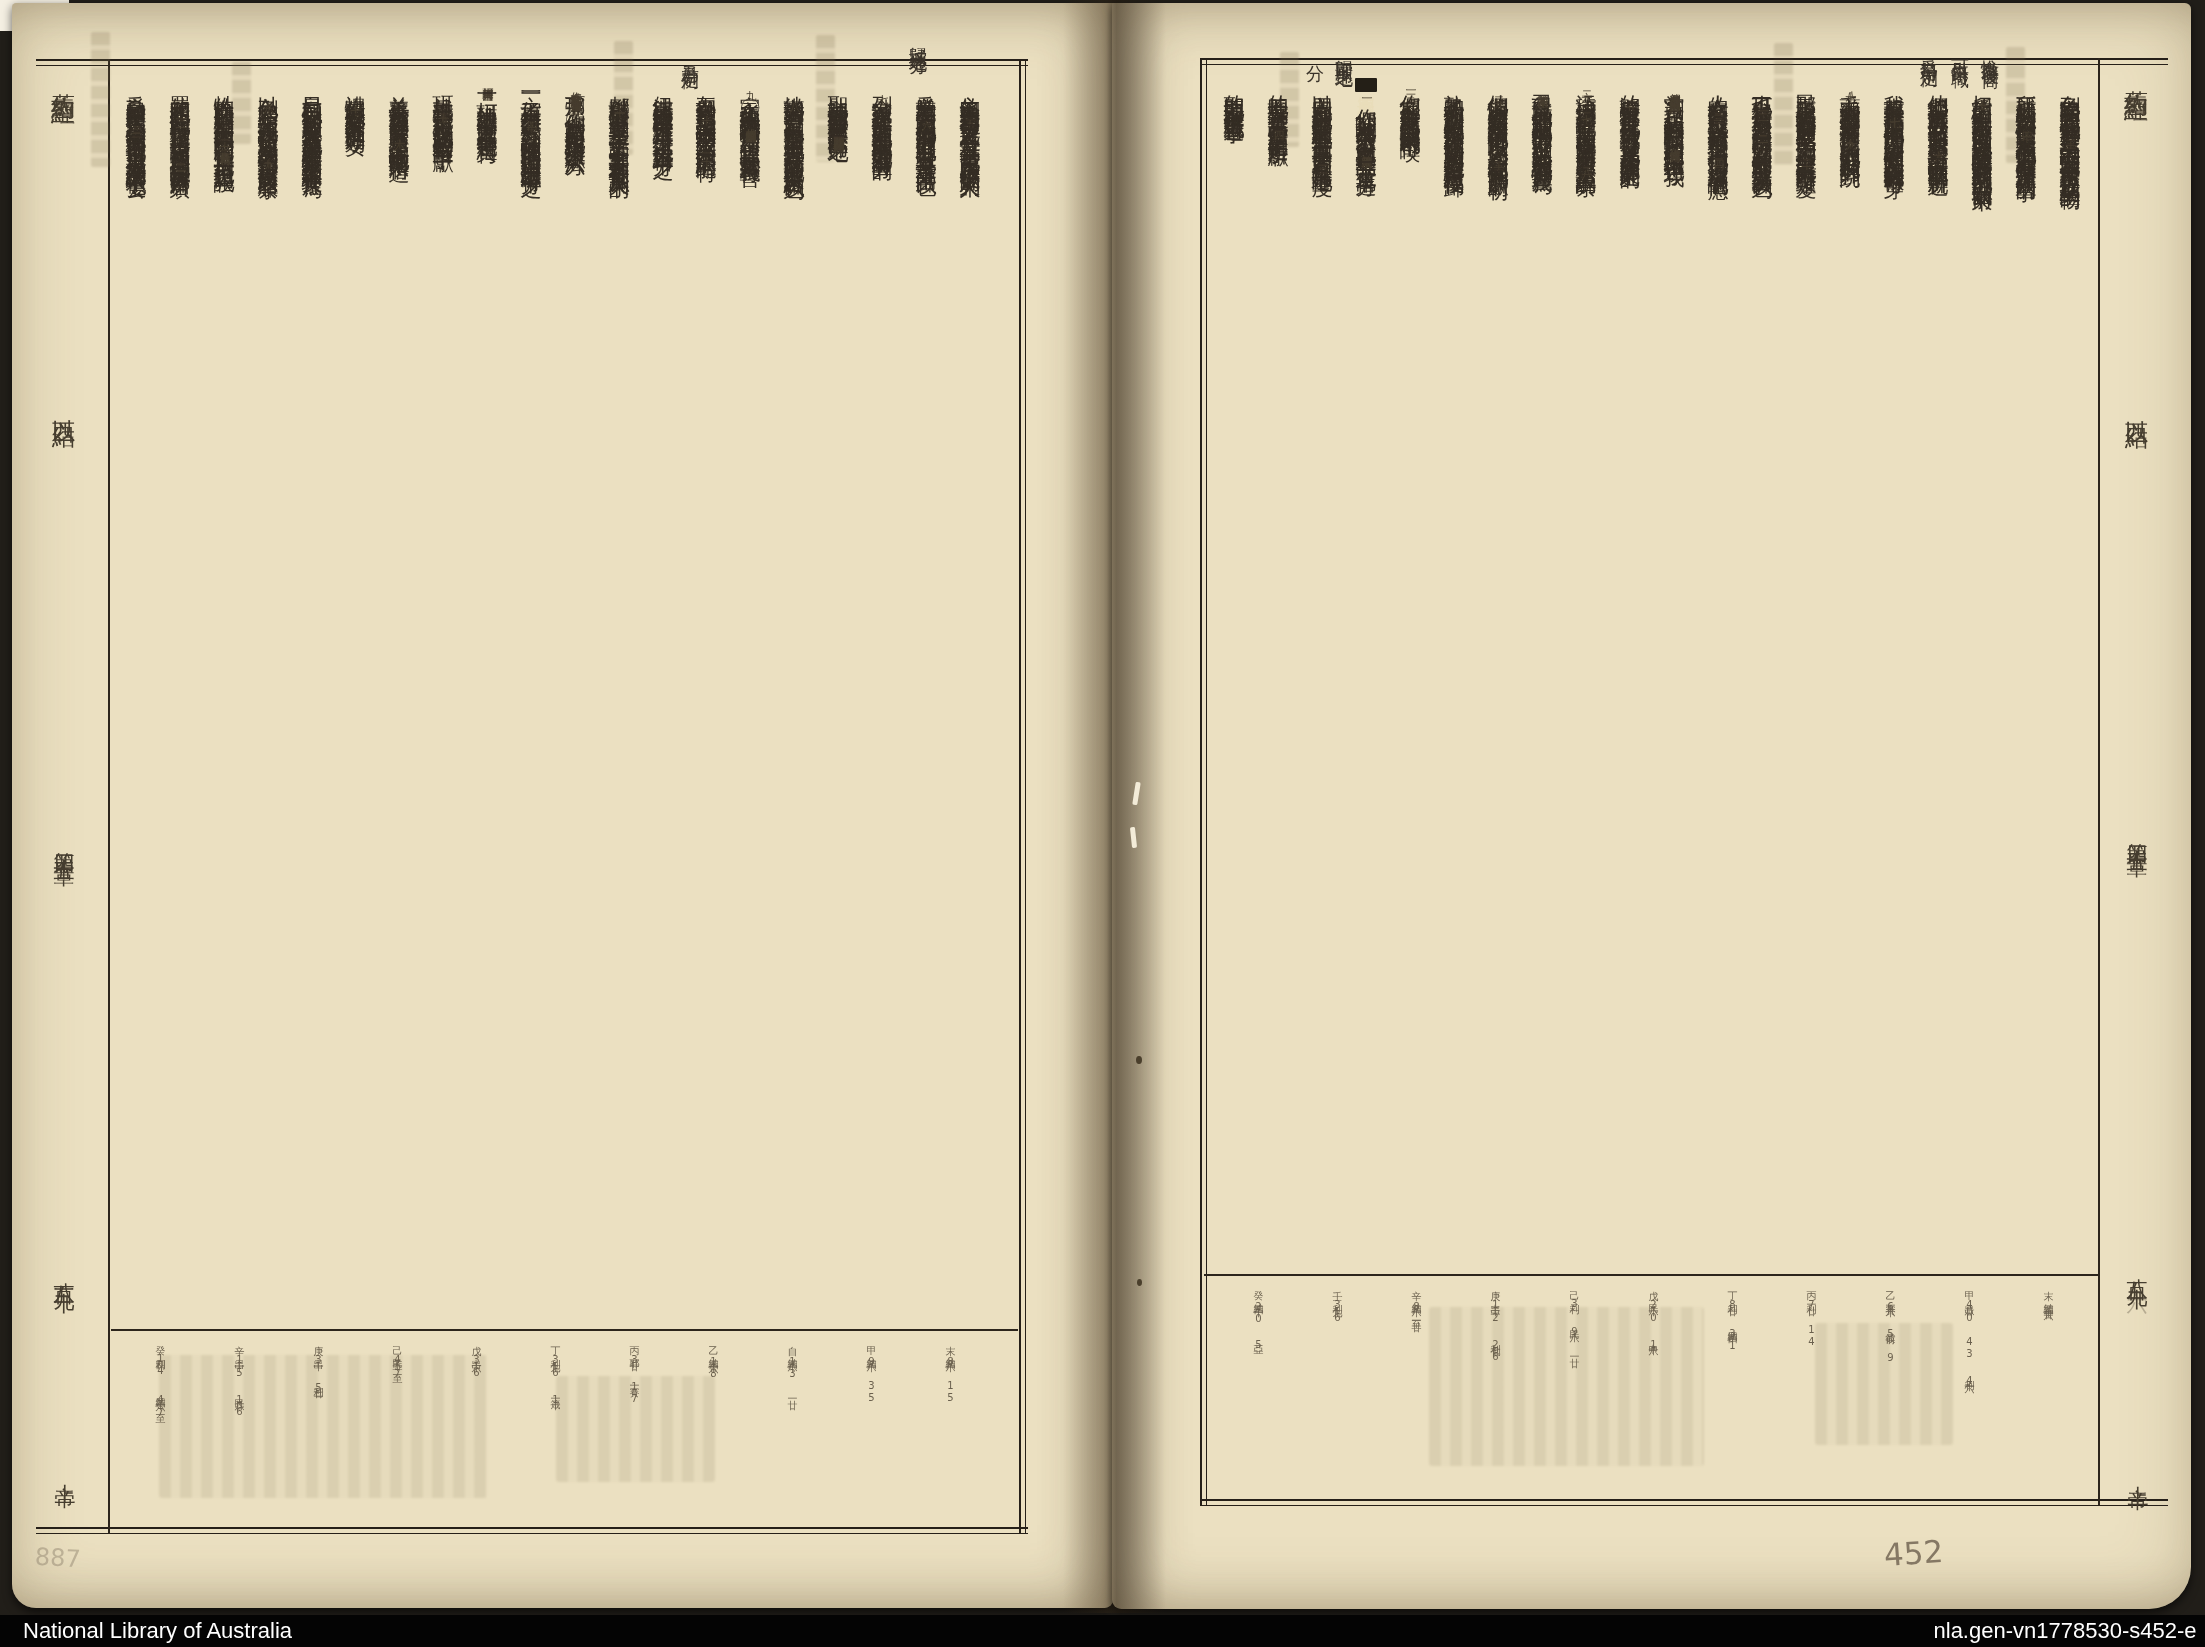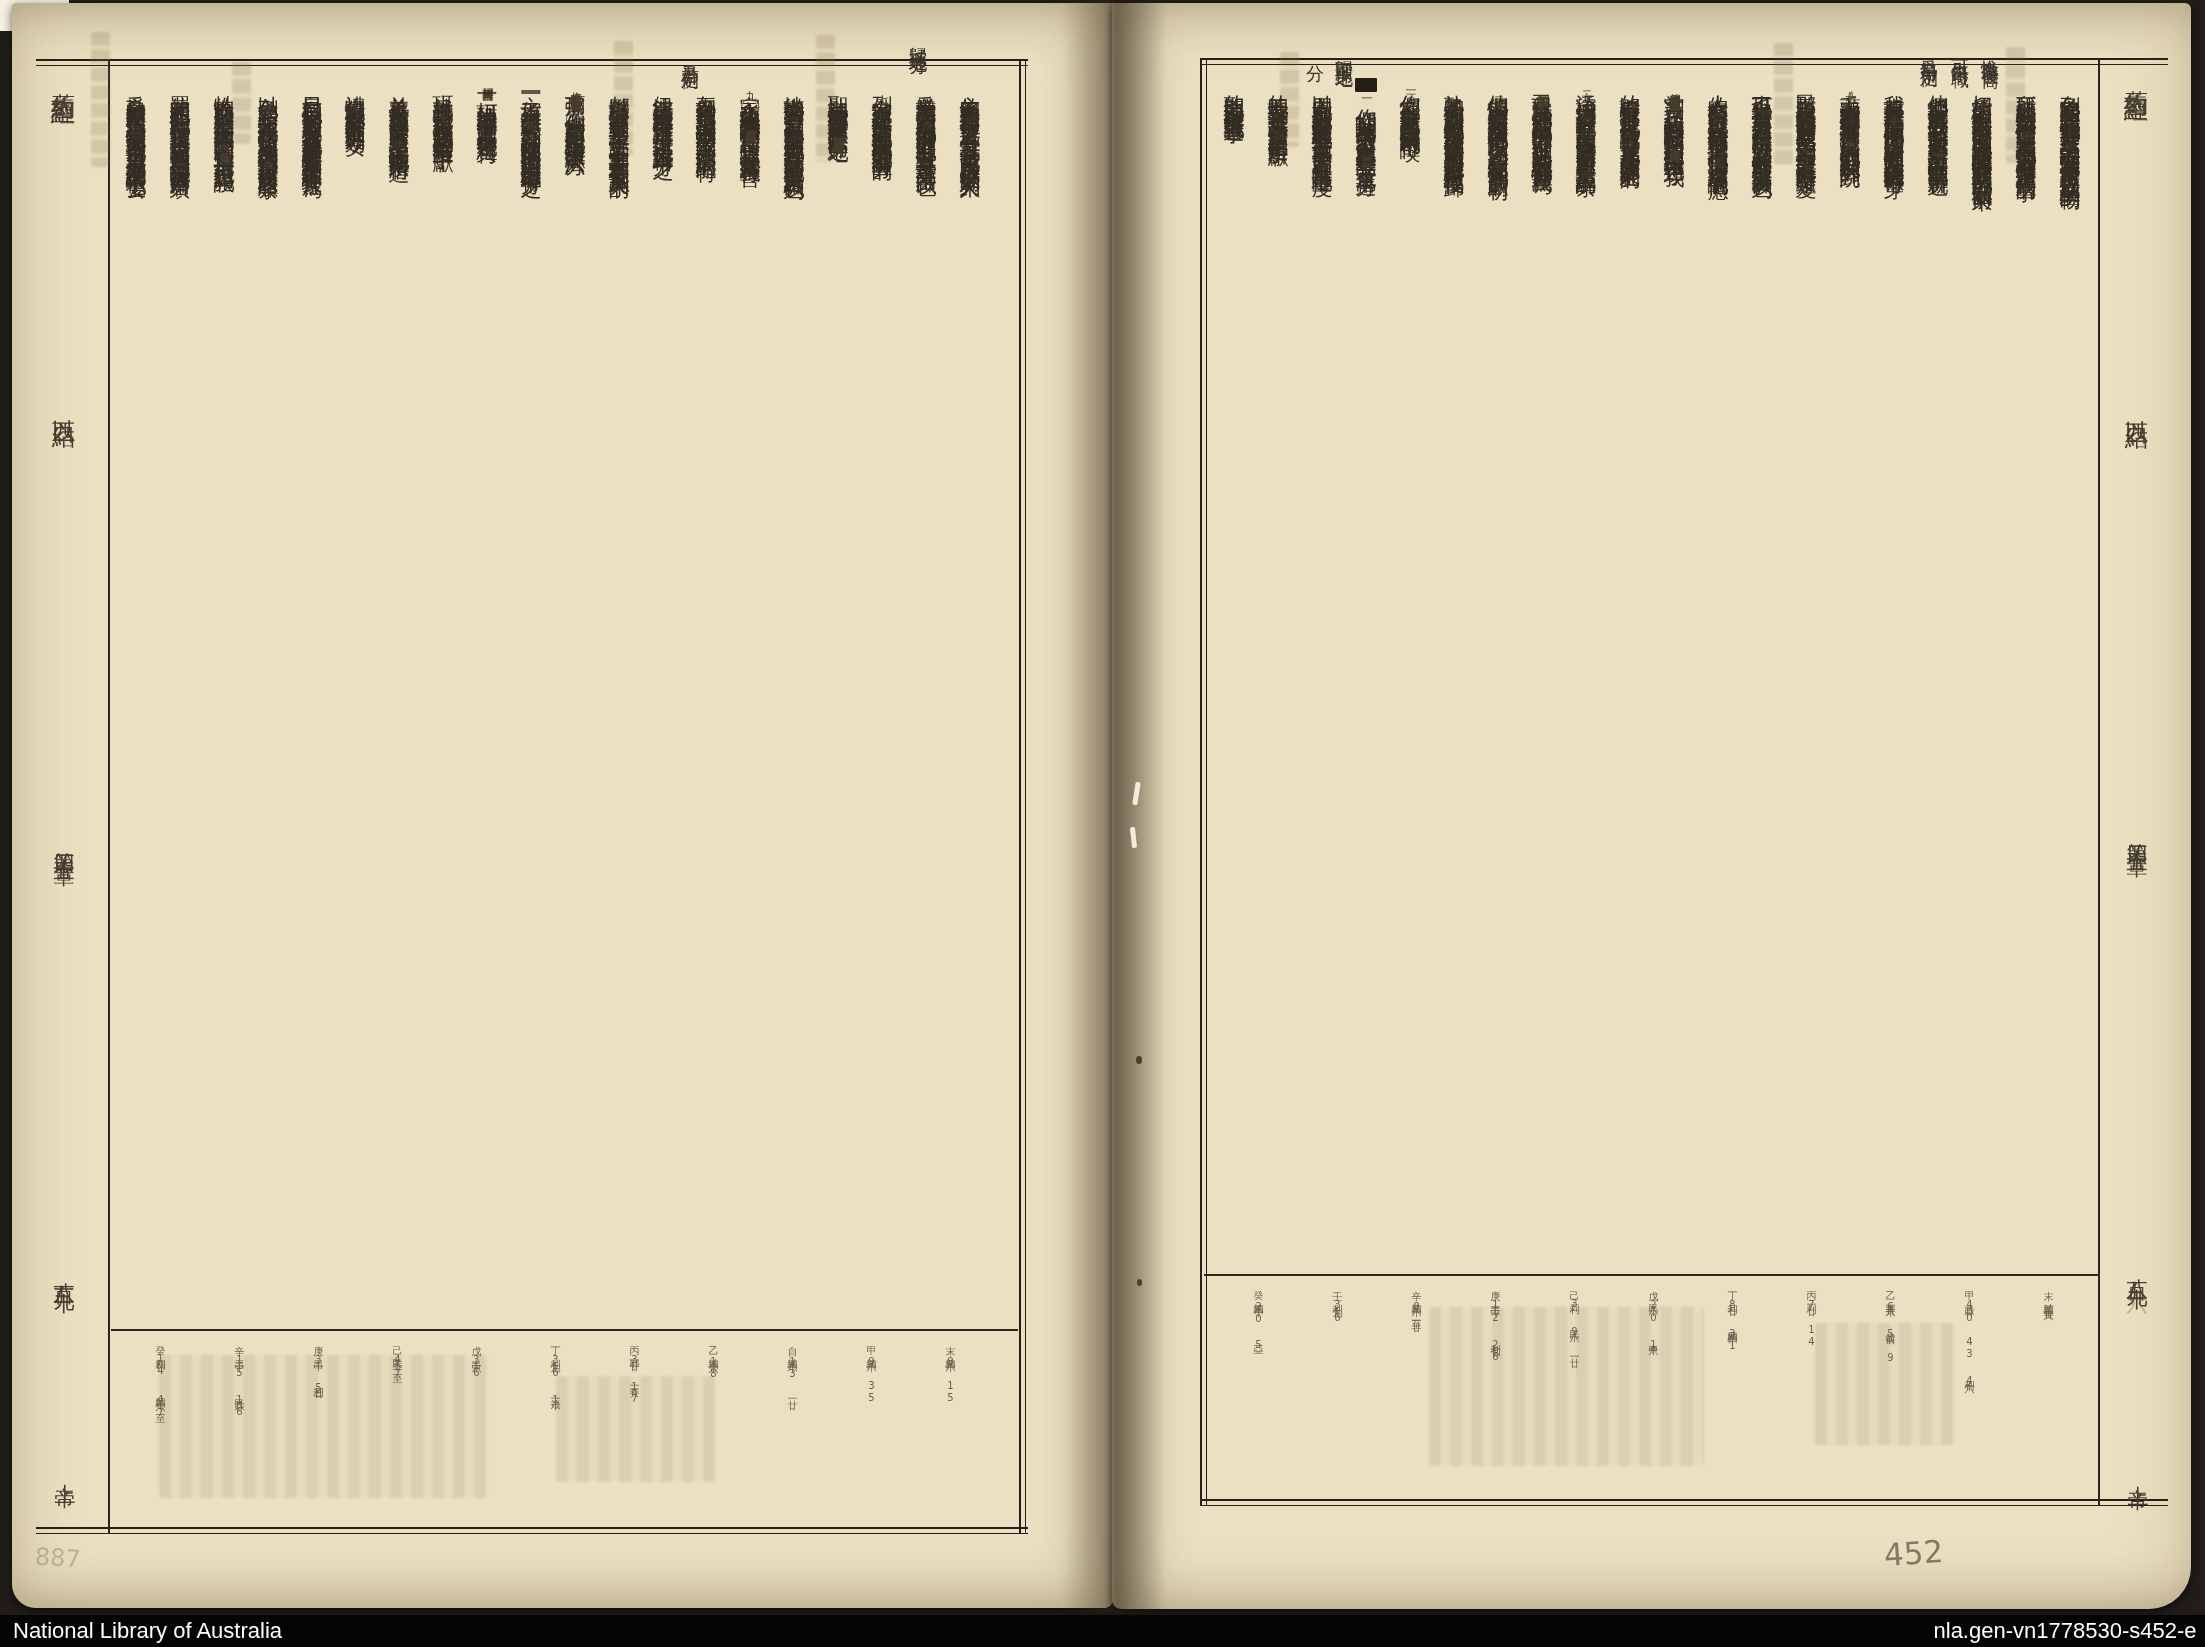--- a/index.html
+++ b/index.html
@@ -39,21 +39,21 @@
   .heading{position:absolute;writing-mode:vertical-rl;text-orientation:upright;font-size:18px;letter-spacing:2.6px;color:#3a332a;}
   .ghost{position:absolute;width:19px;border-radius:2.1px;filter:blur(0.8px);
       background:repeating-linear-gradient(180deg,rgba(125,110,80,.22) 0 12.7px,rgba(125,110,80,.06) 12.7px 18px);}
   .ghostblock{position:absolute;border-radius:3.2px;filter:blur(1.1px);
       background:repeating-linear-gradient(90deg,rgba(125,110,80,.14) 0 11.6px,rgba(125,110,80,.04) 11.6px 21px);}
   .pencil{position:absolute;font-size:31px;color:#857864;font-family:"DejaVu Sans",sans-serif;}
   .pencil.right{transform:rotate(-4deg);}
   .pencil.left{opacity:.42;transform:rotate(3deg);font-size:24px;}
   .footer-bar{position:absolute;left:0;top:1615px;width:2205px;height:33px;background:#040404;
       font-family:"Liberation Sans",sans-serif;color:#ffffff;font-size:22px;}
-  .footer-bar .fl{position:absolute;left:13px;top:3.2px;}
+  .footer-bar .fl{position:absolute;left:23px;top:3.2px;}
   .footer-bar .fr{position:absolute;right:8.5px;top:3.2px;}
 </style>
 </head>
 <body>
 
 <div class="scan">
 
   <div class="corner-backing"></div>
 
   <div class="paper left"></div>

